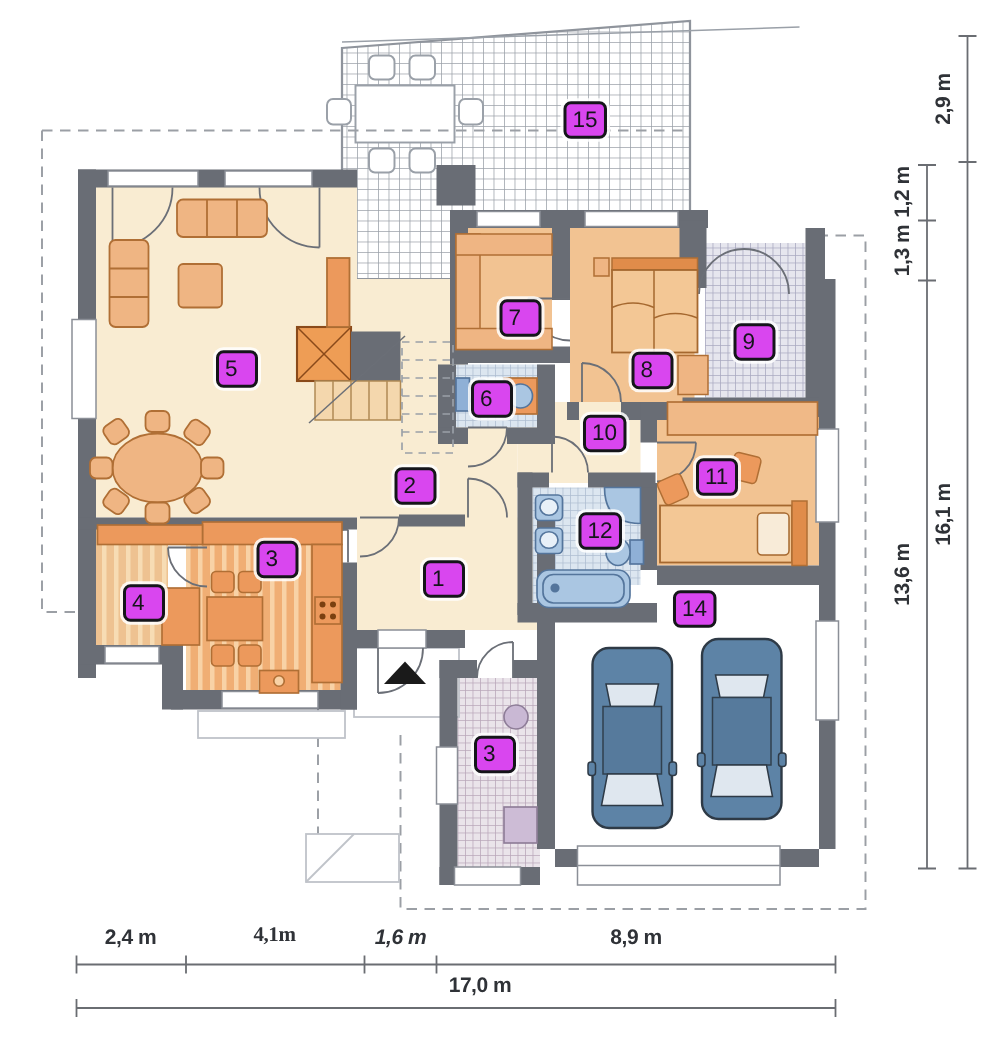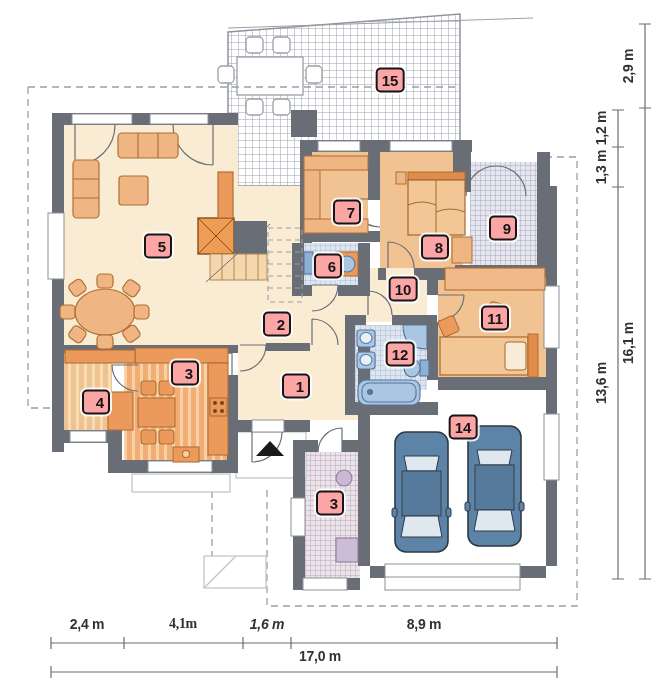--- a/index.html
+++ b/index.html
@@ -1,21 +1,21 @@
 <!DOCTYPE html>
 <html><head>
 <meta charset="utf-8">
 <style>
   html,body{margin:0;padding:0;background:#ffffff;}
   .canvas{position:relative;width:669px;height:700px;background:#ffffff;
           font-family:"Liberation Sans",sans-serif;overflow:hidden;}
   .canvas svg{position:absolute;left:0;top:0;}
-  .rlabel{position:absolute;transform:translate(-50%,-50%);background:#fca5a5;
+  .rlabel{position:absolute;transform:translate(-50%,-50%);background:#d946ef;
           border:2px solid #15151a;border-radius:5px;min-width:16px;height:21px;
-          line-height:21px;text-align:right;font-weight:700;font-size:15px;
+          line-height:21px;text-align:left;font-weight:400;font-size:15px;
           color:#15151a;padding:0 4px;box-shadow:0 0 0 2px rgba(255,255,255,.85);}
   .dim{position:absolute;transform:translate(-50%,-50%);font-size:14px;
        font-weight:700;color:#2f3237;white-space:nowrap;letter-spacing:-0.3px;}
   .dim.vert{transform:translate(-50%,-50%) rotate(-90deg);}
 </style>
 </head>
 <body>
 
 <div class="canvas">
 <svg width="669" height="700" viewBox="0 0 669 700">
@@ -303,24 +303,24 @@
   <div class="rlabel" style="left:296px;top:386px;">1</div>
   <div class="rlabel" style="left:277px;top:324px;">2</div>
   <div class="rlabel" style="left:185px;top:373px;">3</div>
   <div class="rlabel" style="left:96px;top:402px;">4</div>
   <div class="rlabel" style="left:158px;top:246px;">5</div>
   <div class="rlabel" style="left:328px;top:266px;">6</div>
   <div class="rlabel" style="left:347px;top:212px;">7</div>
   <div class="rlabel" style="left:435px;top:247px;">8</div>
   <div class="rlabel" style="left:503px;top:228px;">9</div>
   <div class="rlabel" style="left:403px;top:289px;">10</div>
-  <div class="rlabel" style="left:478px;top:318px;margin-left:17px;">11</div>
+  <div class="rlabel" style="left:478px;top:318px;">11</div>
   <div class="rlabel" style="left:400px;top:354px;">12</div>
   <div class="rlabel" style="left:330px;top:503px;">3</div>
-  <div class="rlabel" style="left:463px;top:406px;margin-top:21px;">14</div>
+  <div class="rlabel" style="left:463px;top:406px;">14</div>
   <div class="rlabel" style="left:390px;top:80px;">15</div>
 
   <div class="dim" style="left:87px;top:624px;">2,4 m</div>
   <div class="dim" style="left:183px;top:624px;font-family:Liberation Serif, serif;">4,1m</div>
   <div class="dim" style="left:267px;top:624px;font-style:italic;">1,6 m</div>
   <div class="dim" style="left:424px;top:624px;">8,9 m</div>
   <div class="dim" style="left:320px;top:656px;text-align:right;">17,0 m</div>
   <div class="dim vert" style="left:628px;top:66px;">2,9 m</div>
   <div class="dim vert" style="left:628px;top:343px;">16,1 m</div>
   <div class="dim vert" style="left:601px;top:128px;">1,2 m</div>

